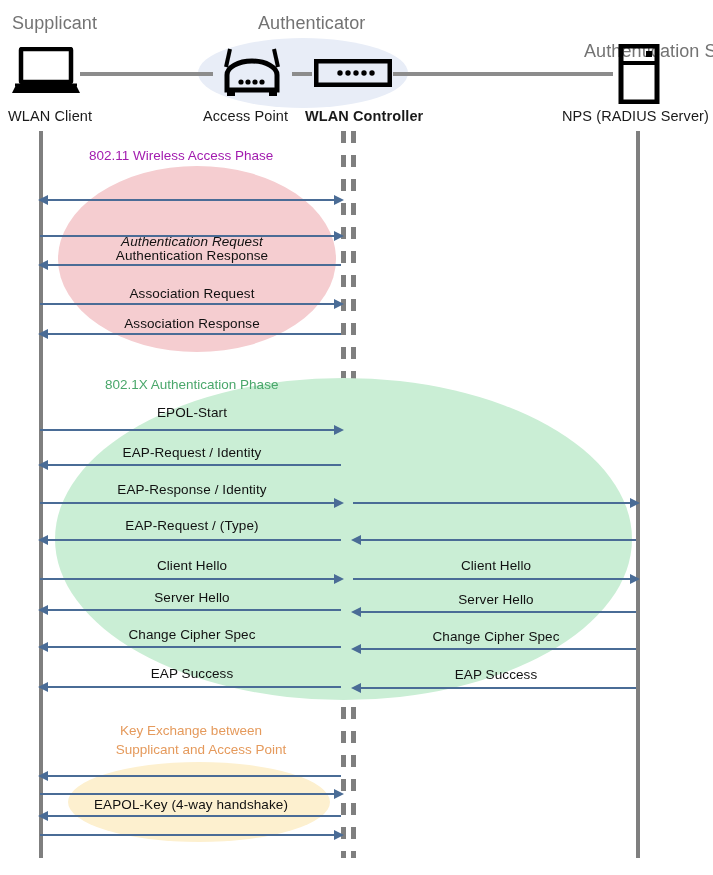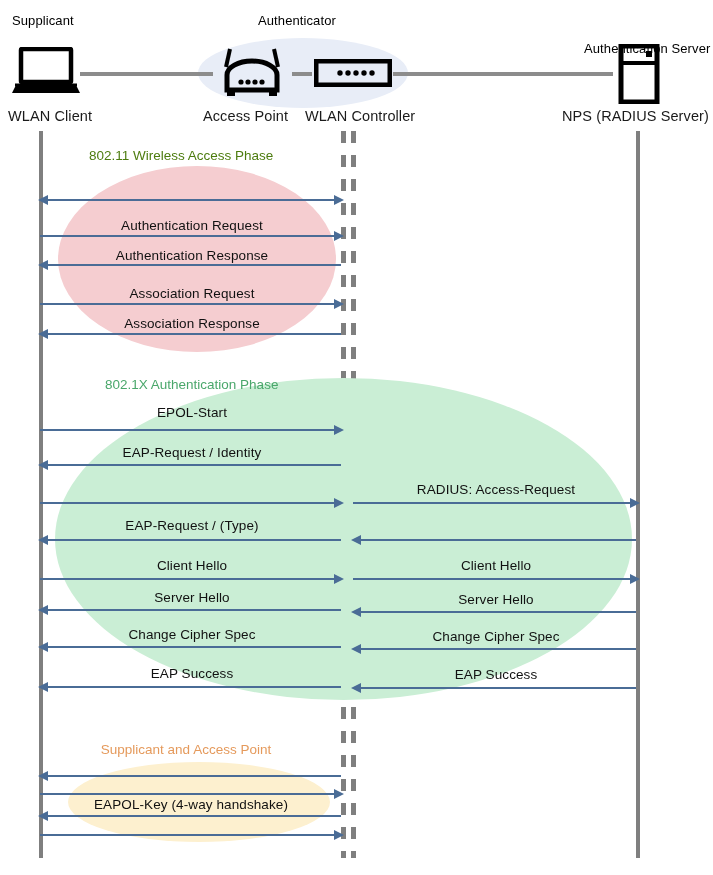--- a/index.html
+++ b/index.html
@@ -15,22 +15,22 @@
     position: relative;
     width: 713px;
     height: 875px;
     overflow: hidden;
     background: #ffffff;
   }
 
   
   .actor-title {
     position: absolute;
-    font-size: 13px;
-    color: #000000;
+    font-size: 18px;
+    color: #737373;
     white-space: nowrap;
     letter-spacing: 0.1px;
   }
   .actor-sublabel {
     position: absolute;
     font-size: 14.5px;
     color: #1a1a1a;
     white-space: nowrap;
     letter-spacing: 0.1px;
   }
@@ -166,37 +166,37 @@
   <div class="icon-wrap" style="left:618px; top:44px;">
     <svg width="42" height="60" viewBox="0 0 42 60" aria-hidden="true">
       <rect x="3" y="2" width="36" height="56" fill="none" stroke="#000" stroke-width="5"></rect>
       <rect x="3" y="17" width="36" height="4" fill="#000"></rect>
       <rect x="28" y="7" width="6" height="6" fill="#000"></rect>
     </svg>
   </div>
 
   <div class="actor-sublabel" style="left:8px;  top:108px;">WLAN Client</div>
   <div class="actor-sublabel" style="left:203px; top:108px;">Access Point</div>
-  <div class="actor-sublabel" style="left:305px; top:108px;">WLAN Controller</div>
+  <div class="actor-sublabel" style="left:305px; top:108px;font-weight:bold;">WLAN Controller</div>
   <div class="actor-sublabel" style="left:562px; top:108px;">NPS (RADIUS Server)</div>
 
   <div class="lifeline-solid" style="left:39px;  top:131px; height:727px;"></div>
   <div class="lifeline-dashed" style="left:341px; top:131px; height:727px;"></div>
   <div class="lifeline-dashed" style="left:351px; top:131px; height:727px;"></div>
   <div class="lifeline-solid" style="left:636px; top:131px; height:727px;"></div>
 
   <div class="phase-blob" style="left:58px; top:166px; width:278px; height:186px; background:#f5cdd0;"></div>
 
-  <div class="phase-title" style="left:89px; top:146px; color:#4d7c0f;">802.11 Wireless Access Phase</div>
+  <div class="phase-title" style="left:89px; top:146px; color:#a21caf;">802.11 Wireless Access Phase</div>
 
   <div class="msg-line" style="left:45px; top:199px; width:296px;"></div>
   <div class="arrow-head left" style="left:38px;  top:195px;"></div>
   <div class="arrow-head right" style="left:334px; top:195px;"></div>
 
-  <div class="msg-label" style="left:41px; top:218px; width:302px;">Authentication Request</div>
+  <div class="msg-label" style="left:41px; top:234px; width:302px;font-style:italic;">Authentication Request</div>
   <div class="msg-line" style="left:40px; top:235px; width:301px;"></div>
   <div class="arrow-head right" style="left:334px; top:231px;"></div>
 
   <div class="msg-label" style="left:41px; top:248px; width:302px;">Authentication Response</div>
   <div class="msg-line" style="left:45px; top:264px; width:296px;"></div>
   <div class="arrow-head left" style="left:38px; top:260px;"></div>
 
   <div class="msg-label" style="left:41px; top:286px; width:302px;">Association Request</div>
   <div class="msg-line" style="left:40px; top:303px; width:301px;"></div>
   <div class="arrow-head right" style="left:334px; top:299px;"></div>
@@ -210,24 +210,24 @@
   <div class="phase-title" style="left:105px; top:375px; color:#4aa76b;">802.1X Authentication Phase</div>
 
   <div class="msg-label" style="left:41px; top:405px; width:302px;">EPOL-Start</div>
   <div class="msg-line" style="left:40px; top:429px; width:301px;"></div>
   <div class="arrow-head right" style="left:334px; top:425px;"></div>
 
   <div class="msg-label" style="left:41px; top:445px; width:302px;">EAP-Request / Identity</div>
   <div class="msg-line" style="left:45px; top:464px; width:296px;"></div>
   <div class="arrow-head left" style="left:38px; top:460px;"></div>
 
+  <div class="msg-label" style="left:41px; top:482px; width:302px;">EAP-Response / Identity</div>
   <div class="msg-line" style="left:40px; top:502px; width:301px;"></div>
   <div class="arrow-head right" style="left:334px; top:498px;"></div>
 
-  <div class="msg-label" style="left:356px; top:482px; width:280px;">RADIUS: Access-Request</div>
   <div class="msg-line" style="left:353px; top:502px; width:283px;"></div>
   <div class="arrow-head right" style="left:630px; top:498px;"></div>
 
   <div class="msg-label" style="left:41px; top:518px; width:302px;">EAP-Request / (Type)</div>
   <div class="msg-line" style="left:45px; top:539px; width:296px;"></div>
   <div class="arrow-head left" style="left:38px; top:535px;"></div>
 
   <div class="msg-line" style="left:358px; top:539px; width:278px;"></div>
   <div class="arrow-head left" style="left:351px; top:535px;"></div>
 
@@ -258,21 +258,22 @@
   <div class="msg-label" style="left:41px; top:666px; width:302px;">EAP Success</div>
   <div class="msg-line" style="left:45px; top:686px; width:296px;"></div>
   <div class="arrow-head left" style="left:38px; top:682px;"></div>
 
   <div class="msg-label" style="left:356px; top:667px; width:280px;">EAP Success</div>
   <div class="msg-line" style="left:358px; top:687px; width:278px;"></div>
   <div class="arrow-head left" style="left:351px; top:683px;"></div>
 
   <div class="phase-blob" style="left:68px; top:762px; width:262px; height:80px; background:#fdf0cf;"></div>
 
-  <div class="phase-title" style="left:36px; top:740px; width:300px; color:#e59a5c;">Supplicant and Access Point</div>
+  <div class="phase-title" style="left:41px; top:721px; width:300px; color:#e59a5c;">Key Exchange between</div>
+  <div class="phase-title" style="left:51px; top:740px; width:300px; color:#e59a5c;">Supplicant and Access Point</div>
 
   <div class="msg-line" style="left:45px; top:775px; width:296px;"></div>
   <div class="arrow-head left" style="left:38px; top:771px;"></div>
 
   <div class="msg-line" style="left:40px; top:793px; width:301px;"></div>
   <div class="arrow-head right" style="left:334px; top:789px;"></div>
 
   <div class="msg-label" style="left:41px; top:797px; width:300px;">EAPOL-Key (4-way handshake)</div>
 
   <div class="msg-line" style="left:45px; top:815px; width:296px;"></div>

